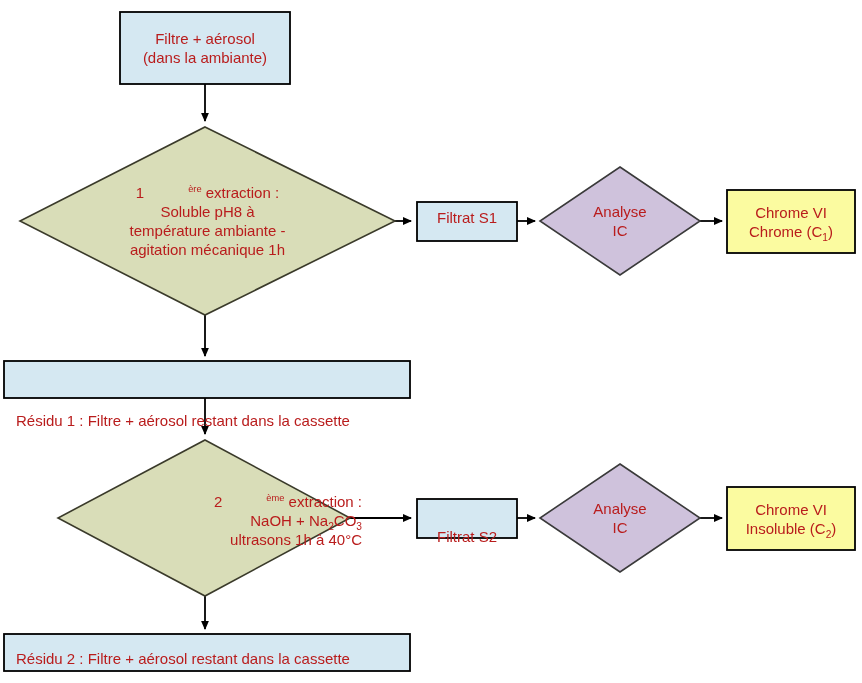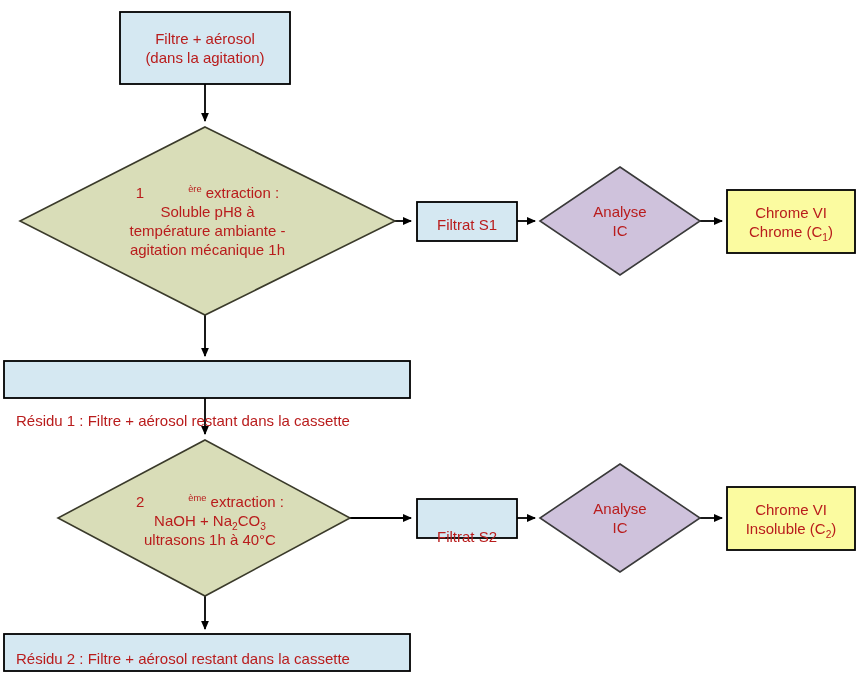--- a/index.html
+++ b/index.html
@@ -104,49 +104,49 @@
 
     <polygon points="620,464 700,518 620,572 540,518" fill="#cfc2dc" stroke="#3a3a3a" stroke-width="1.6"></polygon>
 
     <rect x="727" y="487" width="128" height="63" fill="#fbfba0" stroke="#000000" stroke-width="1.8"></rect>
 
     <rect x="4" y="634" width="406" height="37" fill="#d5e8f2" stroke="#000000" stroke-width="1.8"></rect>
   </svg>
 
   <div class="node-text" style="left:120px; top:12px; width:170px; height:72px;">
     <span>Filtre + aérosol</span>
-    <span>(dans la agitation)</span>
+    <span>(dans la ambiante)</span>
   </div>
 
   <div class="node-text" style="left:20px; top:160px; width:375px; height:122px;">
     <span><span>1</span><sup>ère</sup><span> extraction :</span></span>
     <span>Soluble pH8 à</span>
     <span>température ambiante -</span>
     <span>agitation mécanique 1h</span>
   </div>
 
-  <div class="node-text" style="left:417px; top:205px; width:100px; height:39px;">
+  <div class="node-text" style="left:417px; top:198px; width:100px; height:39px;">
     <span>Filtrat S1</span>
   </div>
 
   <div class="node-text" style="left:540px; top:167px; width:160px; height:108px;">
     <span>Analyse</span>
     <span>IC</span>
   </div>
 
   <div class="node-text" style="left:727px; top:190px; width:128px; height:63px;">
     <span>Chrome VI</span>
     <span><span>Chrome (C</span><sub>1</sub><span>)</span></span>
   </div>
 
   <div class="node-text left-align" style="left:16px; top:361px; width:390px; height:37px;margin-top:41px;">
     <span>Résidu 1 : Filtre + aérosol restant dans la cassette</span>
   </div>
 
-  <div class="node-text" style="left:64px; top:489px; width:292px; height:62px;">
+  <div class="node-text" style="left:70px; top:489px; width:292px; height:62px;align-items:flex-end;">
     <span><span>2</span><sup>ème</sup><span> extraction :</span></span>
     <span><span>NaOH + Na</span><sub>2</sub><span>CO</span><sub>3</sub></span>
     <span>ultrasons 1h à 40°C</span>
   </div>
 
   <div class="node-text" style="left:417px; top:499px; width:100px; height:39px;margin-top:18px;">
     <span>Filtrat S2</span>
   </div>
 
   <div class="node-text" style="left:540px; top:464px; width:160px; height:108px;">

